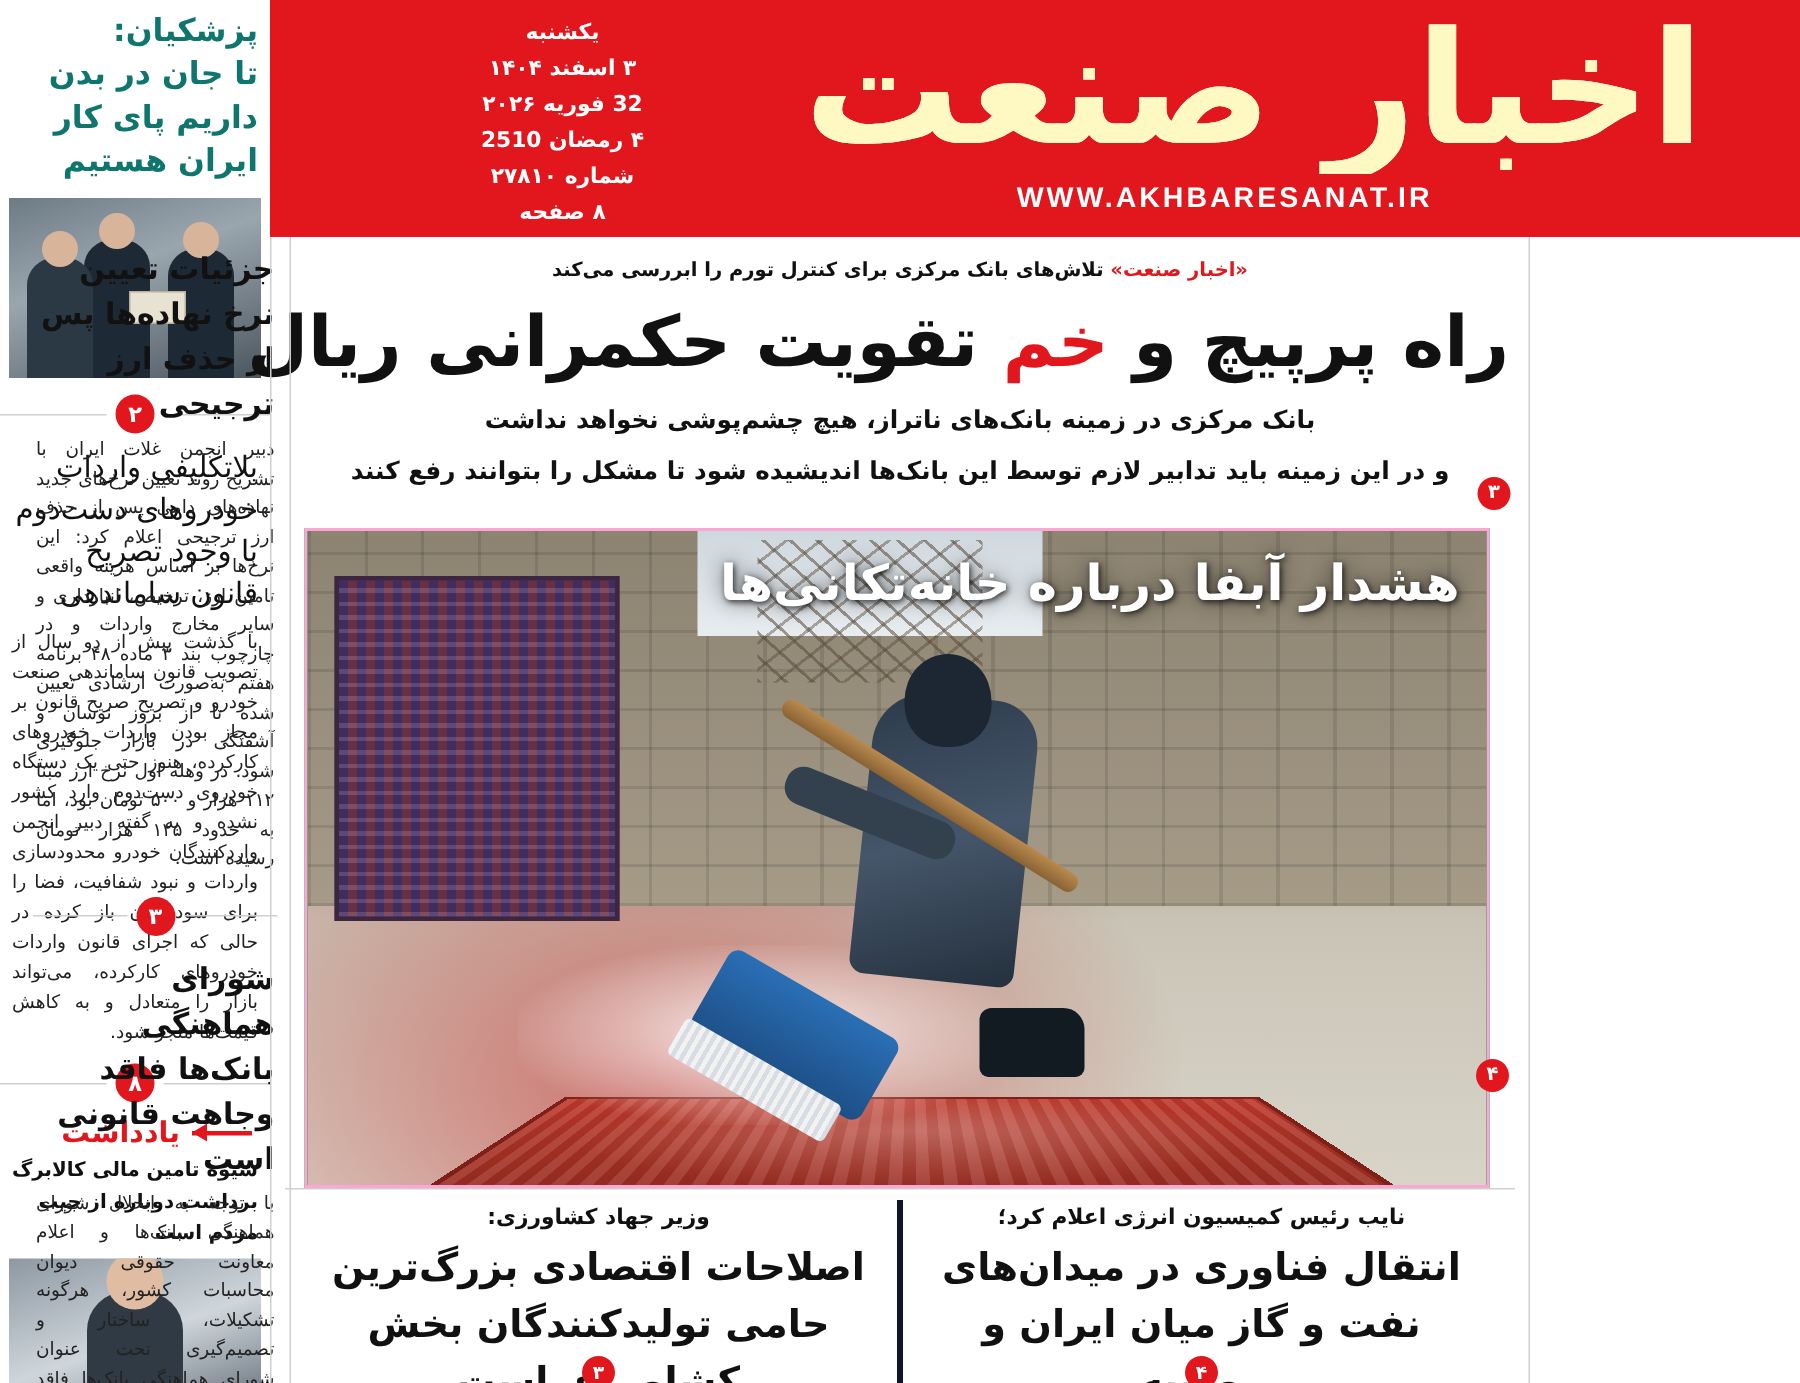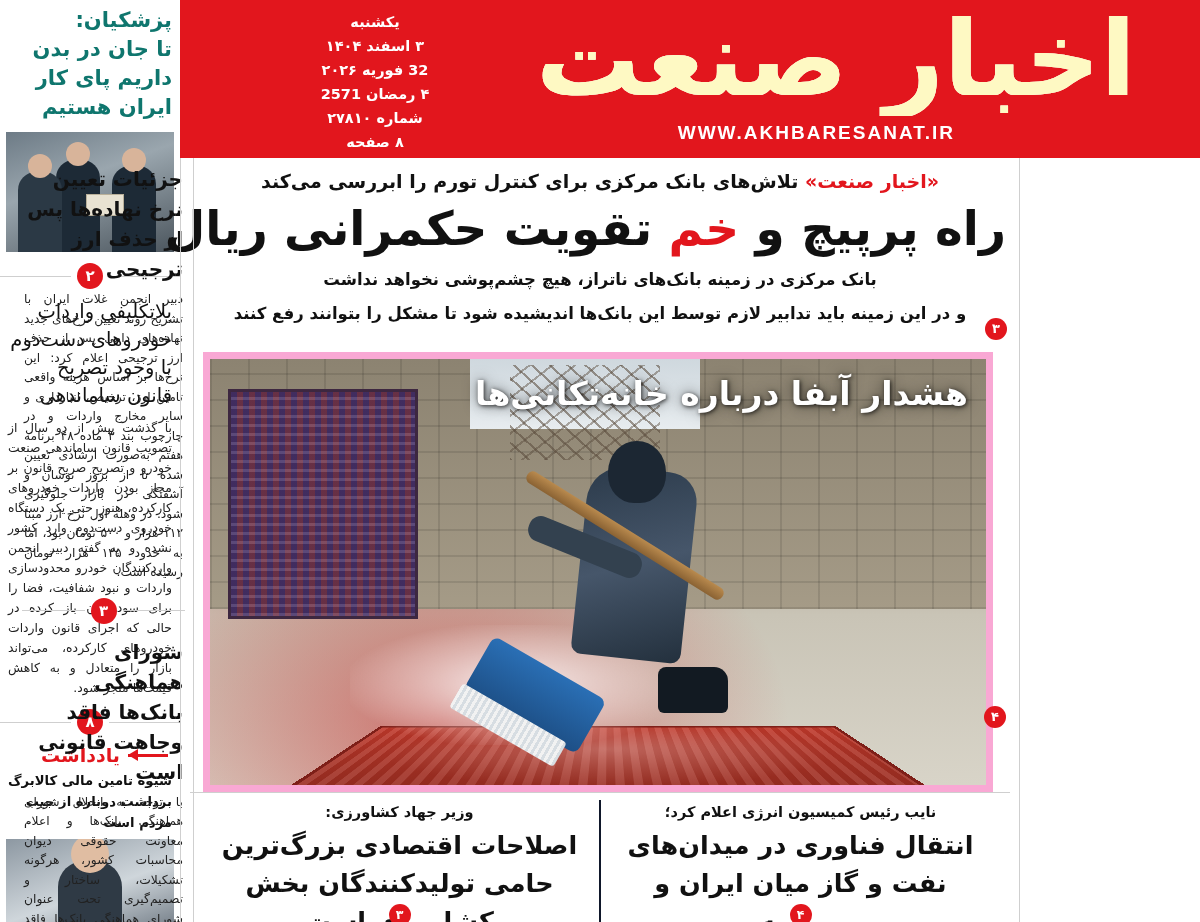--- a/index.html
+++ b/index.html
@@ -170,21 +170,21 @@
     width:38px; height:38px; border-radius:50%; background:#e0bda2;
   }
 
   
   .center {
     position: absolute; top: 158px; right: 180px;
     width: 840px;
   }
   .kicker {
     direction: rtl; text-align: center;
-    font-size: 19px; line-height: 26px; color: #111;
+    font-size: 13px; line-height: 26px; color: #111;
     padding: 10px 20px 2px 20px; font-weight: bold;
   }
   .kicker .red { color: #e2161d; }
   .headline {
     direction: rtl; text-align: center;
     font-size: 47px; line-height: 62px; font-weight: bold;
     color: #111; padding: 2px 14px 0 14px; white-space: nowrap;
   }
   .headline .red { color: #e2161d; }
   .subhead {
@@ -196,21 +196,21 @@
     position: absolute;
     width: 22px; height: 22px; line-height: 22px;
     background: #e2161d; color:#fff; border-radius: 50%;
     font-size: 13px; font-weight: bold; text-align: center;
   }
 
   
   .photo-frame {
     position: absolute; top: 352px; right: 207px;
     width: 790px; height: 440px;
-    border: 7px solid #f9a8d4;
+    border: 2px solid #f9a8d4;
     background: #15803d;
     overflow: hidden;
   }
   .photo {
     position:absolute; inset:0;
     background:
       radial-gradient(ellipse at 30% 85%, rgba(200,40,40,0.55) 0%, rgba(200,40,40,0) 45%),
       linear-gradient(to bottom, #9a9183 0%, #a8a08f 42%, #c9c4b6 60%, #d8d4c8 100%);
     overflow: hidden;
   }
@@ -299,21 +299,21 @@
   
   .bottom-strip {
     position: absolute; top: 800px; right: 200px;
     width: 800px; height: 122px;
     display: flex; flex-direction: row;
   }
   .bs-col {
     flex: 1; padding: 0 14px; direction: rtl; text-align: center;
     position: relative;
   }
-  .bs-col + .bs-col { border-right: 2px solid #0f172a; }
+  .bs-col + .bs-col { border-right: 4px solid #0f172a; }
   .bs-kicker {
     font-size: 14.5px; line-height: 24px; color:#111; font-weight:bold;
     padding-bottom: 2px;
   }
   .bs-title {
     font-size: 25.5px; line-height: 38px; font-weight: bold; color:#111;
   }
   .bs-badge {
     position:absolute; bottom: -4px; left: 50%; transform: translateX(-50%);
     width: 22px; height: 22px; line-height:22px; border-radius:50%;
@@ -353,21 +353,21 @@
 <div class="page">
 
   <div class="masthead">
     <div class="masthead-inner">
       <div class="logo-wordmark">اخبار صنعت</div>
       <div class="site-url">WWW.AKHBARESANAT.IR</div>
       <div class="date-block">
         <div>یکشنبه</div>
         <div>۳ اسفند ۱۴۰۴</div>
         <div>32 فوریه ۲۰۲۶</div>
-        <div>۴ رمضان 2571</div>
+        <div>۴ رمضان 2510</div>
         <div>شماره ۲۷۸۱۰</div>
         <div>۸ صفحه</div>
         <div>۱۰۰۰۰ تومان</div>
       </div>
     </div>
   </div>
 
   <div class="col-left">
     <div class="left-head">
       <div class="line">پزشکیان:</div>

